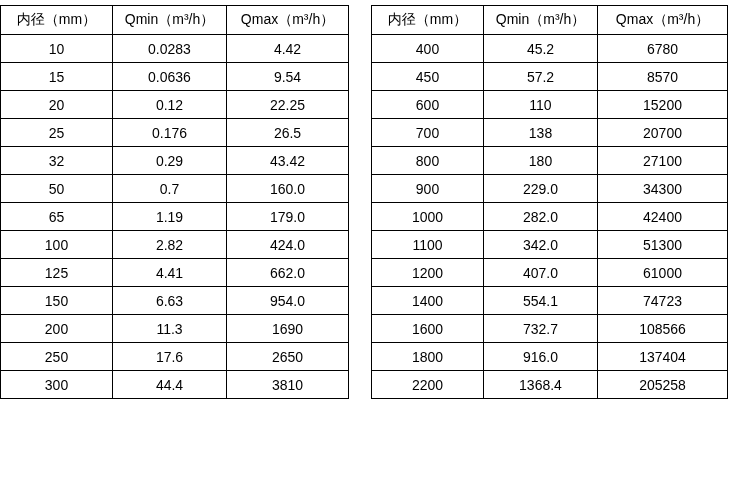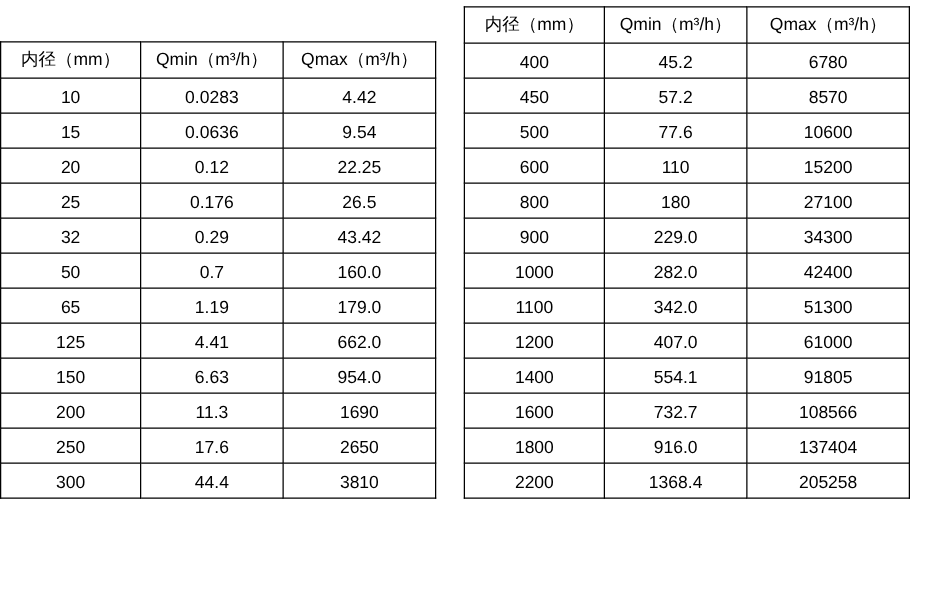--- a/index.html
+++ b/index.html
@@ -109,20 +109,25 @@
             <td>50</td>
             <td>0.7</td>
             <td>160.0</td>
           </tr>
         <tr>
             <td>65</td>
             <td>1.19</td>
             <td>179.0</td>
           </tr>
         <tr>
+            <td>100</td>
+            <td>2.82</td>
+            <td>424.0</td>
+          </tr>
+        <tr>
             <td>125</td>
             <td>4.41</td>
             <td>662.0</td>
           </tr>
         <tr>
             <td>150</td>
             <td>6.63</td>
             <td>954.0</td>
           </tr>
         <tr>
@@ -161,30 +166,30 @@
             <td>400</td>
             <td>45.2</td>
             <td>6780</td>
           </tr>
         <tr>
             <td>450</td>
             <td>57.2</td>
             <td>8570</td>
           </tr>
         <tr>
-            <td>500</td>
-            <td>77.6</td>
-            <td>10600</td>
-          </tr>
-        <tr>
             <td>600</td>
             <td>110</td>
             <td>15200</td>
           </tr>
         <tr>
+            <td>700</td>
+            <td>138</td>
+            <td>20700</td>
+          </tr>
+        <tr>
             <td>800</td>
             <td>180</td>
             <td>27100</td>
           </tr>
         <tr>
             <td>900</td>
             <td>229.0</td>
             <td>34300</td>
           </tr>
         <tr>
@@ -198,21 +203,21 @@
             <td>51300</td>
           </tr>
         <tr>
             <td>1200</td>
             <td>407.0</td>
             <td>61000</td>
           </tr>
         <tr>
             <td>1400</td>
             <td>554.1</td>
-            <td>91805</td>
+            <td>74723</td>
           </tr>
         <tr>
             <td>1600</td>
             <td>732.7</td>
             <td>108566</td>
           </tr>
         <tr>
             <td>1800</td>
             <td>916.0</td>
             <td>137404</td>

